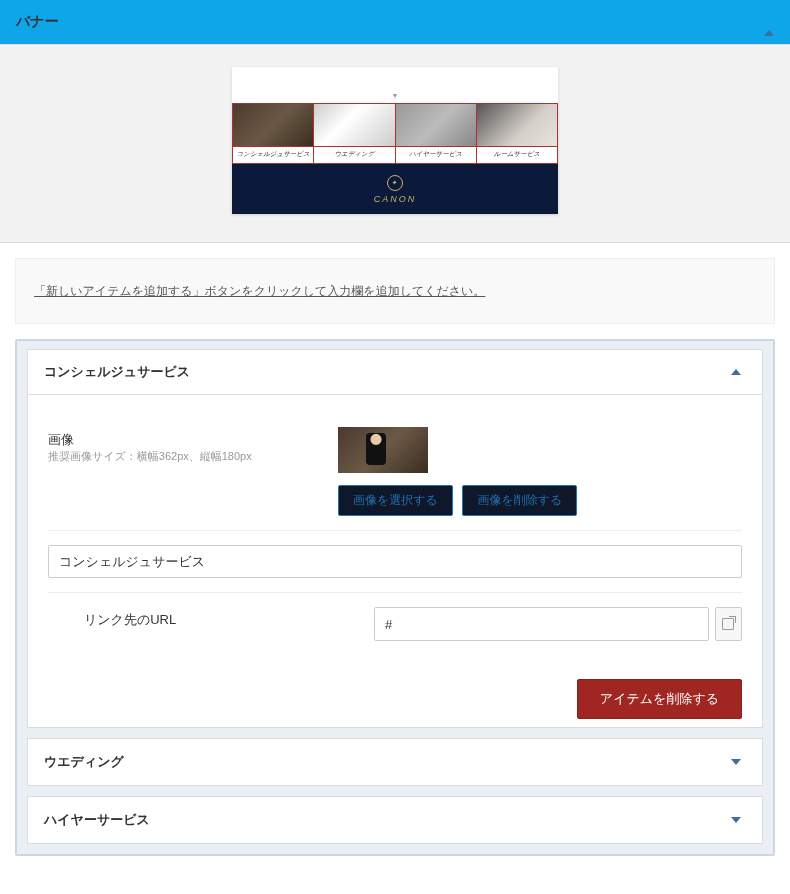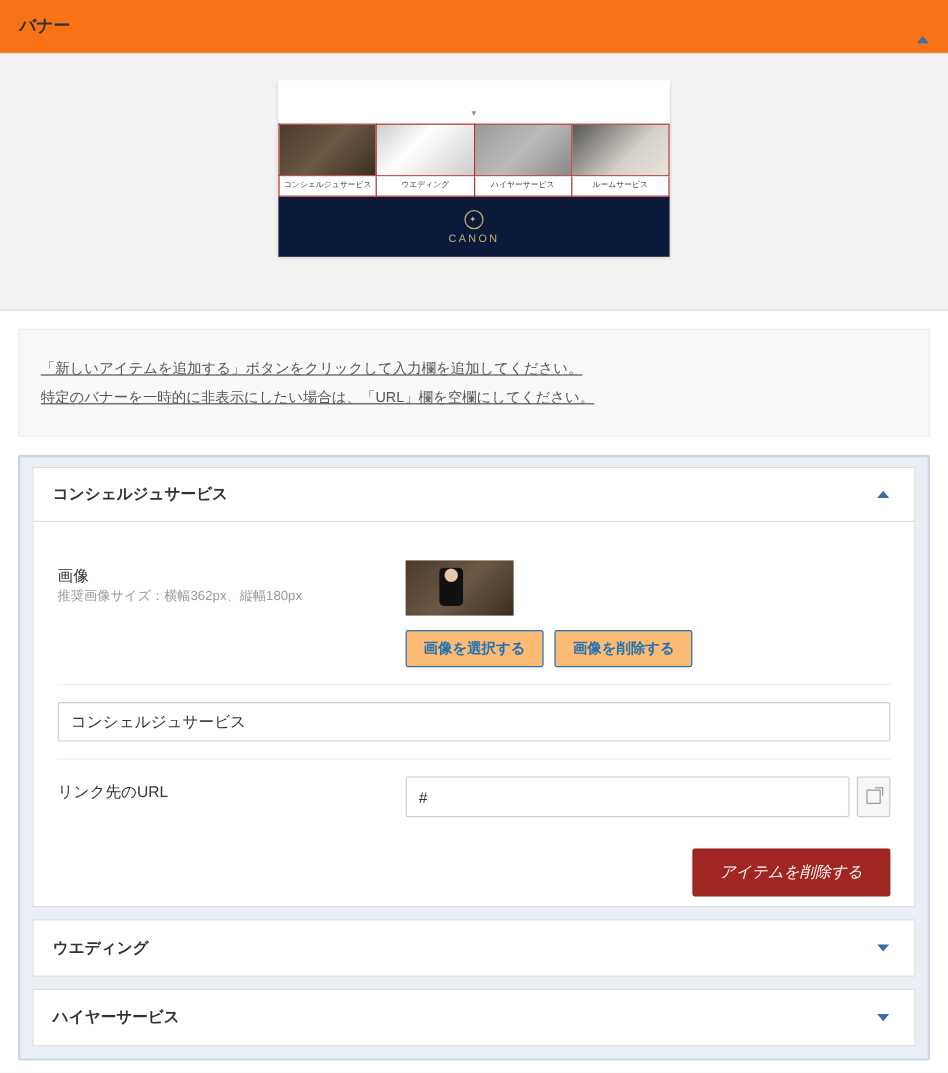--- a/index.html
+++ b/index.html
@@ -1,25 +1,25 @@
 <!DOCTYPE html>
 <html><head>
   <meta charset="utf-8">
   <style>
     * { margin: 0; padding: 0; box-sizing: border-box; }
     body { font-family: -apple-system, "Hiragino Sans", "Hiragino Kaku Gothic ProN", "Meiryo", sans-serif; background: #fff; color: #333; font-size: 13px; width: 790px; }
 
     
-    .top-header { display: flex; align-items: center; justify-content: space-between; padding: 13px 16px; border-bottom: 1px solid #ddd; background: #f97316; }
+    .top-header { display: flex; align-items: center; justify-content: space-between; padding: 13px 16px; border-bottom: 1px solid #ddd; background: #0ea5e9; }
     .top-header-title { font-size: 14px; font-weight: bold; color: #333; }
     .caret-up { width: 0; height: 0; border-left: 5px solid transparent; border-right: 5px solid transparent; border-bottom: 6px solid #3a6ea5; }
     .caret-down { width: 0; height: 0; border-left: 5px solid transparent; border-right: 5px solid transparent; border-top: 6px solid #3a6ea5; }
 
     
-    .preview-area { background: #f2f2f2; border-bottom: 1px solid #ddd; padding: 22px 0 44px; display: flex; justify-content: center; }
+    .preview-area { background: #f2f2f2; border-bottom: 1px solid #ddd; padding: 22px 0 28px; display: flex; justify-content: center; font-style: italic; }
     .preview-box { width: 326px; background: #fff; box-shadow: 0 1px 3px rgba(0,0,0,0.15); }
     .preview-hero { height: 36px; background: #fff; display:flex; align-items:flex-end; justify-content:center; }
     .preview-hero::after { content:"▼"; font-size: 7px; color:#999; margin-bottom:4px; }
     .preview-row { display: flex; gap: 0; }
     .preview-cell { flex: 1; height: 44px; background: linear-gradient(135deg,#4a3a2d 0%,#6b5946 50%,#3a2d20 100%); border: 1px solid #b03030; border-right:0; }
     .preview-cell:nth-child(2){ background: linear-gradient(135deg,#ccc 0%,#fff 40%,#ccc 100%); }
     .preview-cell:nth-child(3){ background: linear-gradient(135deg,#999 0%,#bbb 50%,#888 100%); }
     .preview-cell:nth-child(4){ background: linear-gradient(135deg,#555 0%,#d4cfc8 60%,#e8e4dd 100%); }
     .preview-cell:last-child{ border-right:1px solid #b03030; }
     .preview-label-row { display: flex; }
@@ -32,36 +32,36 @@
     .instructions { background: #f9f9f9; border: 1px solid #eee; padding: 20px 18px; margin: 15px; color: #555; font-size: 12px; line-height: 2; text-decoration: underline; }
 
     
     .repeater-wrap { margin: 0 15px; border: 2px solid #cfd6e3; background: #eaeef5; border-radius: 2px; padding: 8px 10px 10px; }
     .item-header { background: #fff; border: 1px solid #dcdcdc; padding: 12px 16px; display: flex; align-items: center; justify-content: space-between; cursor: move; }
     .item-title { font-size: 13px; font-weight: bold; color: #333; }
     .item-toggle { width: 20px; height: 20px; display:flex; align-items:center; justify-content:center; }
 
     .item-body { background: #fff; border: 1px solid #dcdcdc; border-top: 0; padding: 18px 20px 8px; }
     .field-row { display: flex; align-items: flex-start; padding: 14px 0; border-bottom: 1px solid #eee; }
-    .field-row:last-of-type { border-bottom:0; }
+    .field-row:last-of-type { border-bottom:0;margin-left:36px; }
     .field-label { width: 290px; flex-shrink: 0; font-size: 13px; color: #333; font-weight: 500; padding-top:4px; }
     .field-sub { display:block; font-size: 11px; color: #999; font-weight: normal; }
     .field-control { flex: 1; }
 
     .thumb { width: 90px; height: 46px; background: linear-gradient(135deg,#4a3a2d 0%,#6b5946 50%,#3a2d20 100%); display:block; margin-bottom:12px; position:relative; }
     .thumb::after { content:""; position:absolute; left:28px; top:6px; width:20px; height:32px; background: radial-gradient(circle at 50% 20%, #e8c9a8 0 5px, transparent 6px), linear-gradient(#111,#111); border-radius:4px; }
 
-    .btn-outline { background:#fdba74; border:1px solid #2271b1; color:#2271b1; padding:6px 14px; font-size:12px; border-radius:2px; cursor:pointer;font-weight:bold; }
+    .btn-outline { background:#0f172a; border:1px solid #2271b1; color:#2271b1; padding:6px 14px; font-size:12px; border-radius:2px; cursor:pointer; }
     .btn-outline + .btn-outline { margin-left: 6px; }
 
     .text-input { width:100%; border:1px solid #ccc; border-radius:2px; padding:8px 10px; font-size:13px; color:#333; }
     .url-row { display:flex; gap:6px; }
     .url-btn { width:30px; height:34px; border:1px solid #ccc; border-radius:2px; display:flex;align-items:center;justify-content:center; color:#888; background:#f7f7f7; }
 
-    .btn-danger { background:#a02622; border:1px solid #8a1e1b; color:#fff; padding:10px 22px; font-size:13px; border-radius:2px; cursor:pointer; float:right; margin-top:12px;font-style:italic; }
+    .btn-danger { background:#a02622; border:1px solid #8a1e1b; color:#fff; padding:10px 22px; font-size:13px; border-radius:2px; cursor:pointer; float:right; margin-top:24px; }
     .clearfix::after { content:""; display:table; clear:both; }
 
     .collapsed-item { background:#fff; border:1px solid #dcdcdc; margin-top:10px; padding:13px 16px; display:flex; align-items:center; justify-content:space-between; cursor:move; }
     .collapsed-item .item-title { font-weight:bold; }
 
     .external-icon { width:12px; height:12px; border:1.5px solid #999; border-radius:1px; position:relative; }
     .external-icon::after { content:""; position:absolute; top:-3px; right:-3px; width:6px; height:6px; border-top:1.5px solid #999; border-right:1.5px solid #999; }
   </style>
 </head>
 <body>
@@ -88,21 +88,20 @@
     </div>
     <div class="preview-footer">
       <span class="logo">✦</span>
       <span>CANON</span>
     </div>
   </div>
 </div>
 
 <div class="instructions">
   <div>「新しいアイテムを追加する」ボタンをクリックして入力欄を追加してください。</div>
-  <div>特定のバナーを一時的に非表示にしたい場合は、「URL」欄を空欄にしてください。</div>
 </div>
 
 <div class="repeater-wrap">
 
   <div class="item-header">
     <span class="item-title">コンシェルジュサービス</span>
     <span class="item-toggle">
         <span class="caret-up"></span>
       </span>
   </div>

